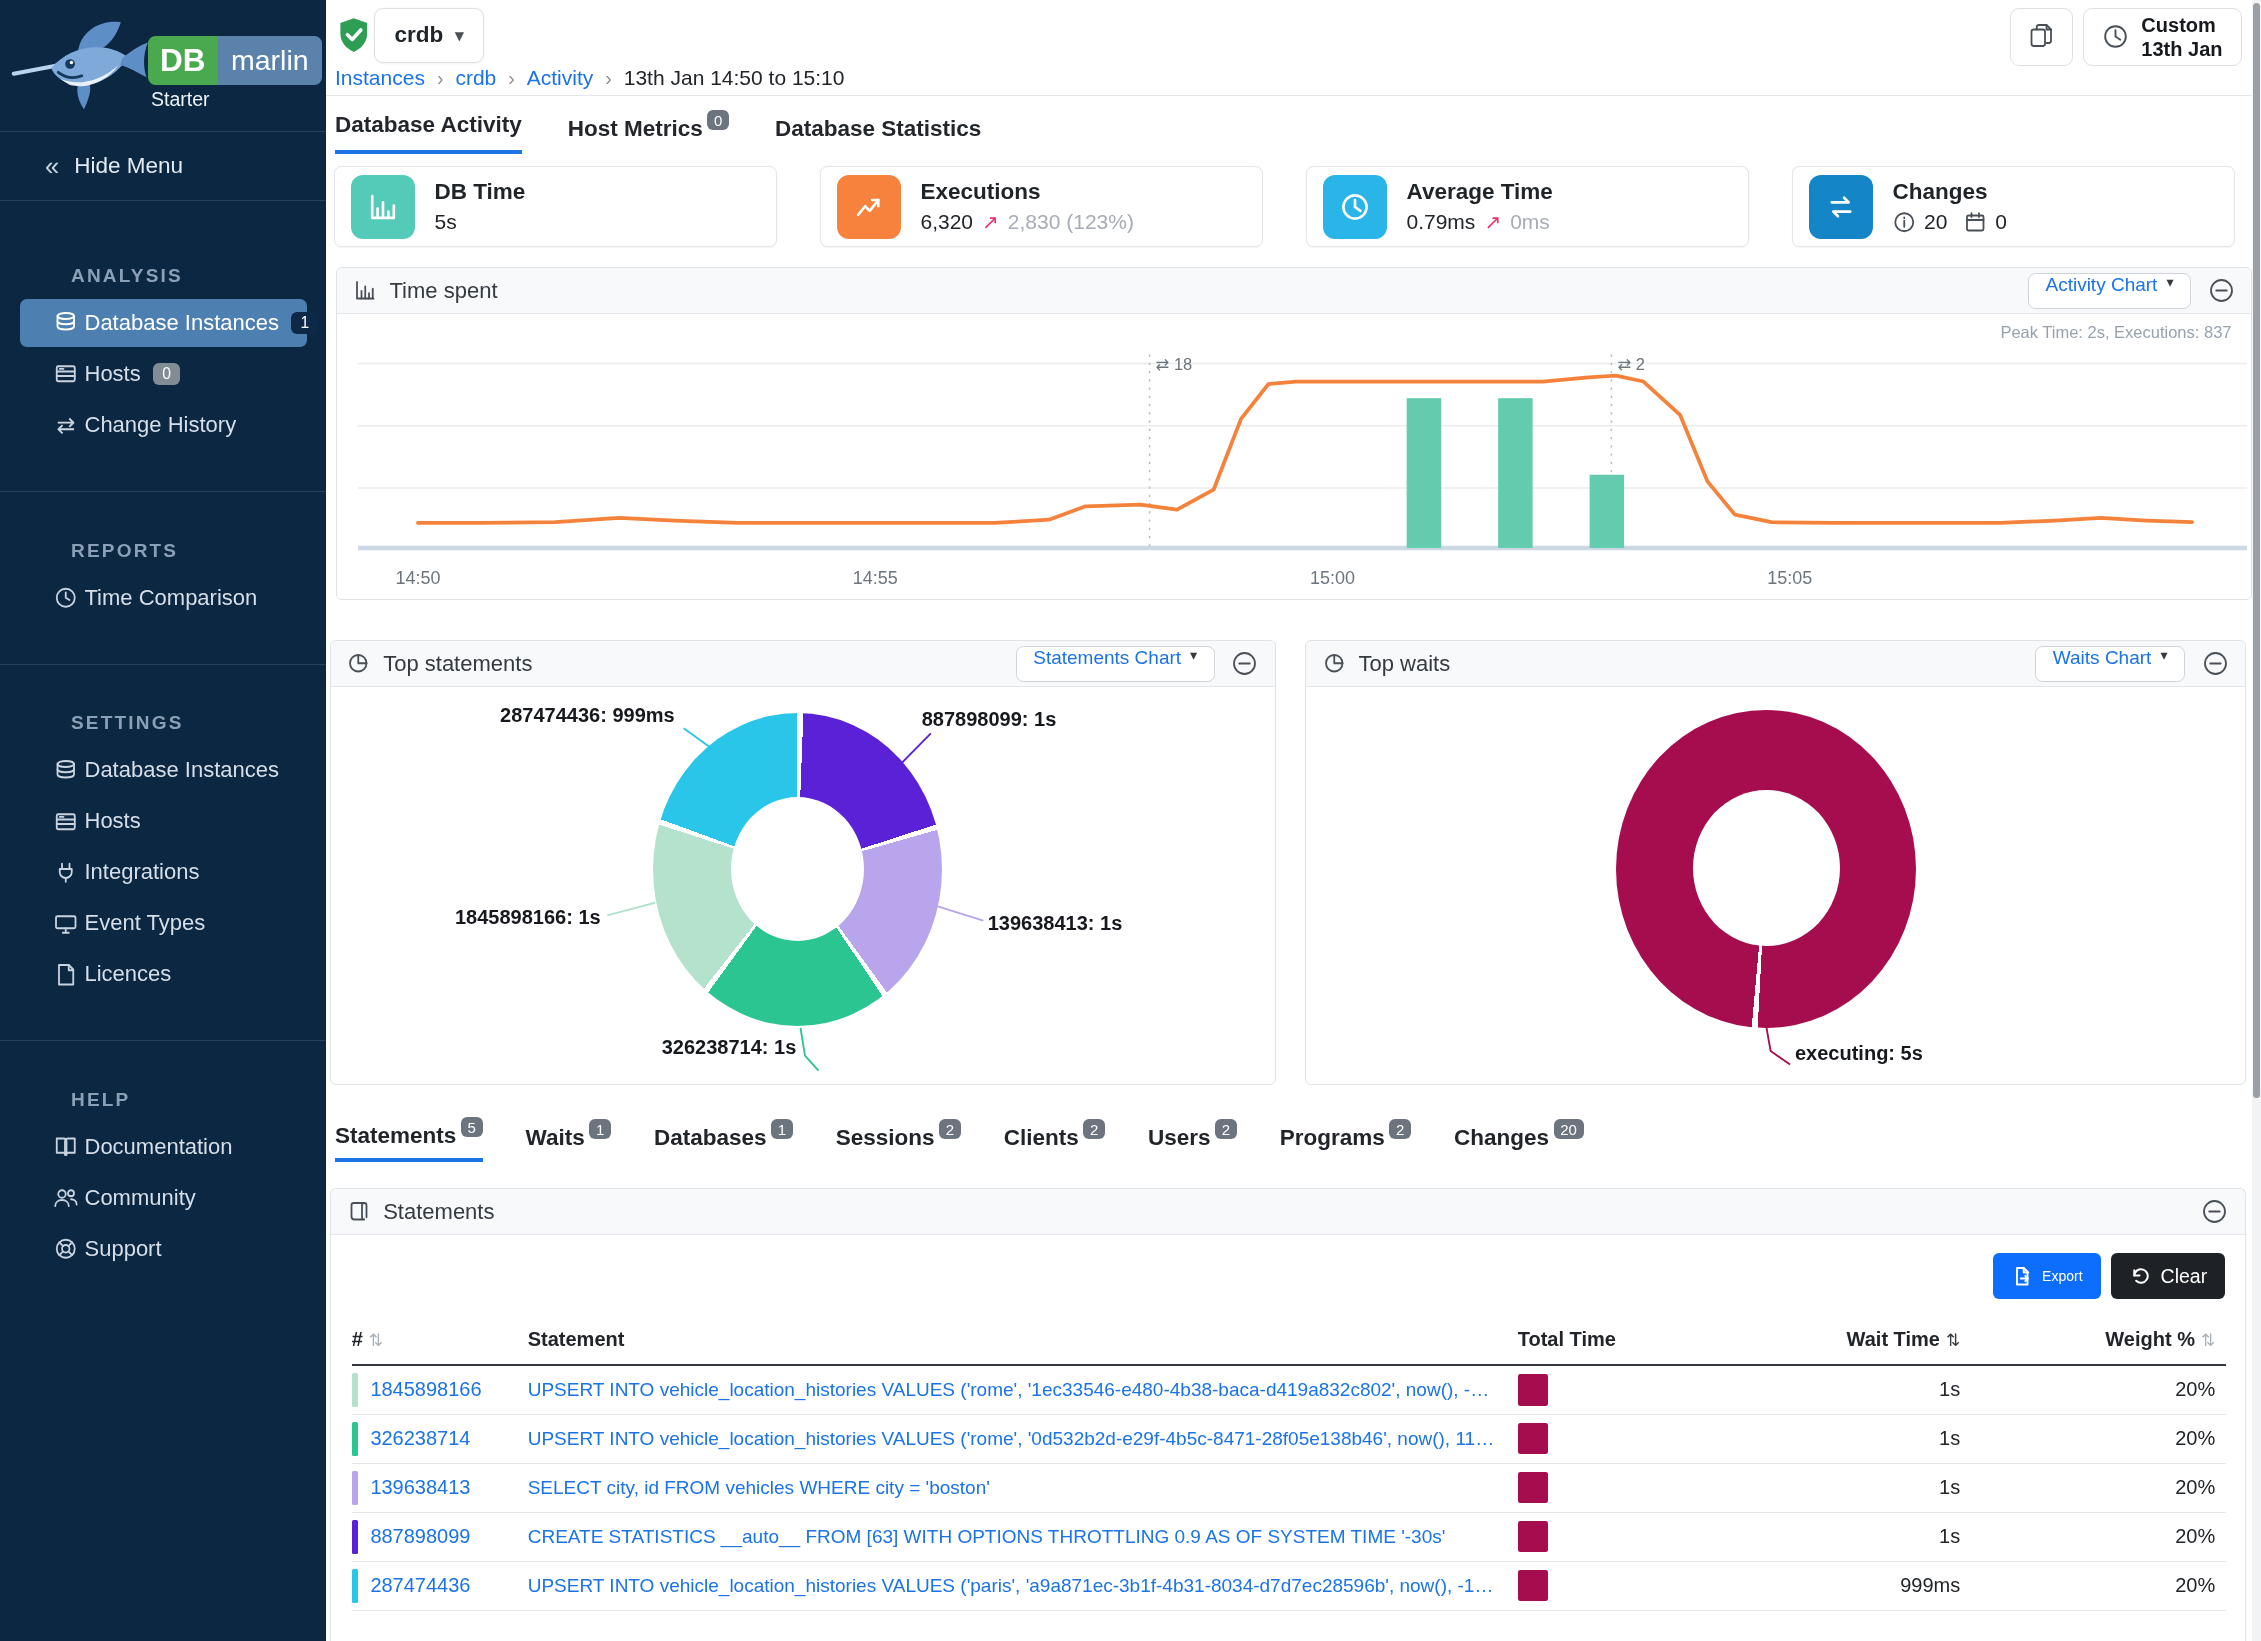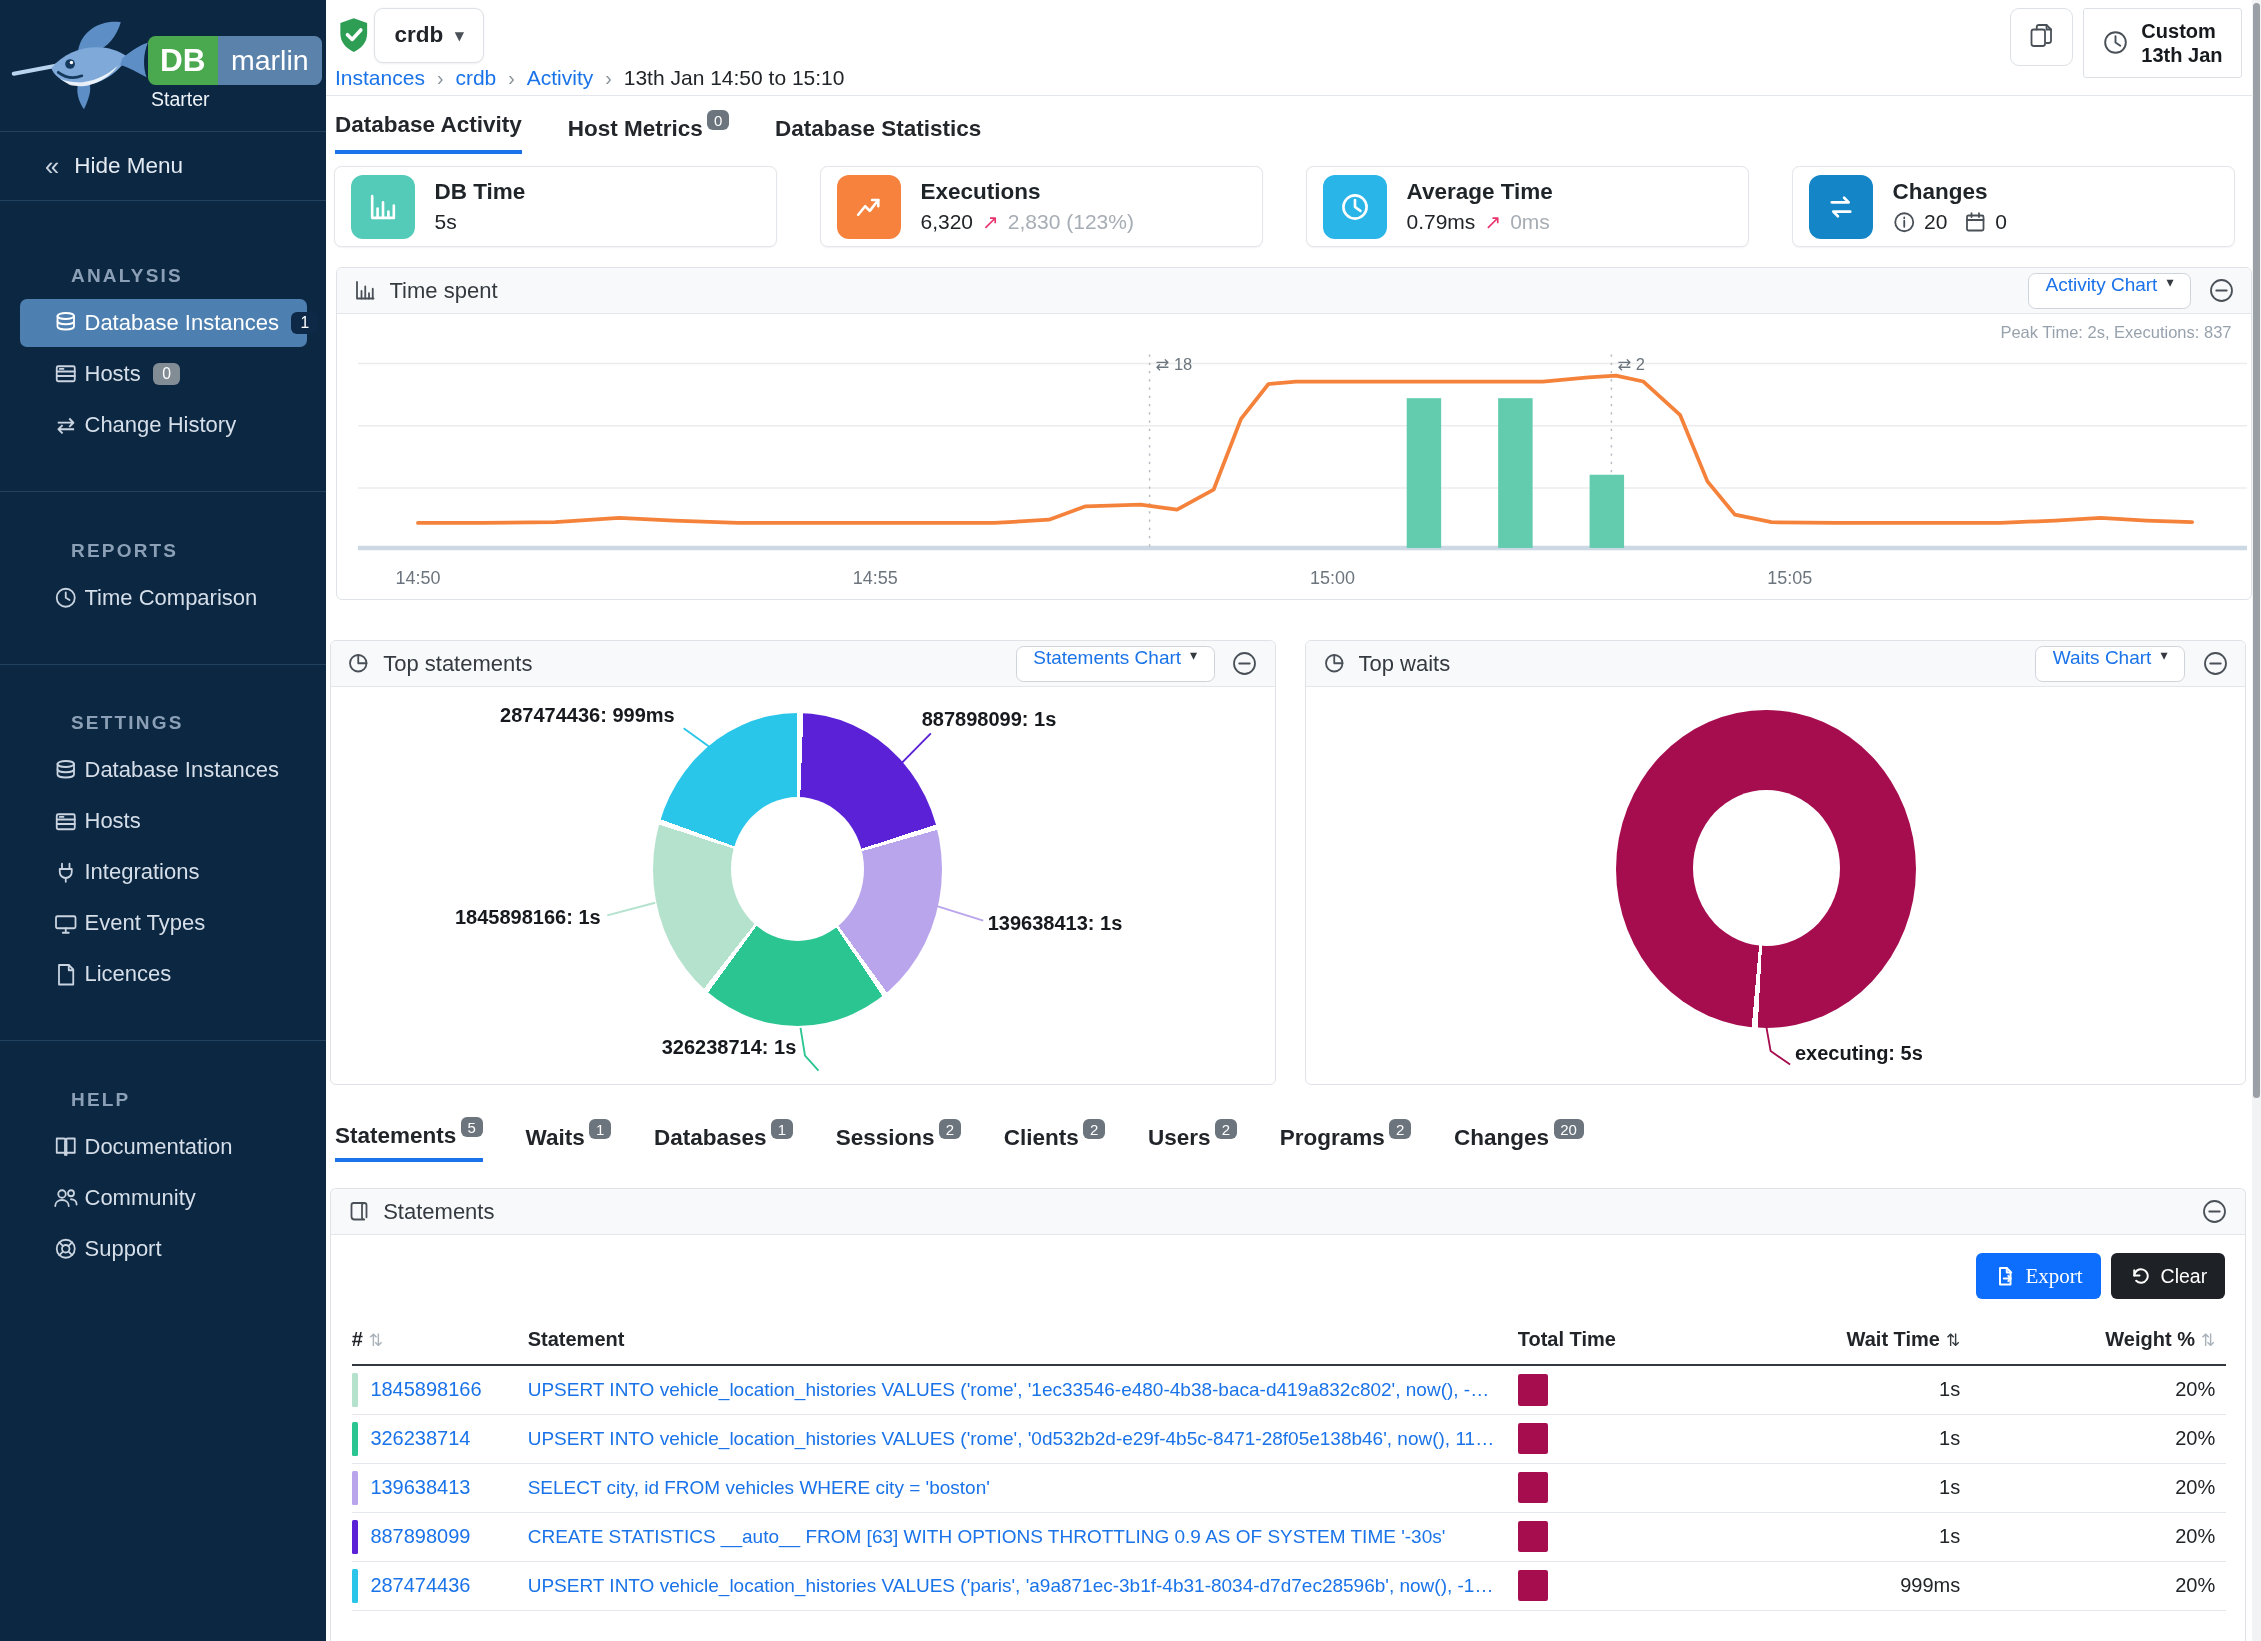--- a/index.html
+++ b/index.html
@@ -40,21 +40,21 @@
                 border:0.7px solid #dde1e5;border-radius:9px;display:flex;align-items:center;gap:12px;
                 font-size:22.5px;font-weight:bold;color:#212529;box-shadow:0 0.7px 2.2px rgba(16,24,40,.06);cursor:pointer}
   .caret{font-size:16.5px;color:#495057}
   .breadcrumb{position:absolute;left:9px;top:66px;display:flex;align-items:center;gap:12px;font-size:21px}
   .breadcrumb a{color:#1a73e8;text-decoration:none;cursor:pointer}
   .bc-sep{color:#8a929a;font-size:19.5px}
   .bc-current{color:#212529}
   .top-actions{position:absolute;right:19.5px;top:7.5px;display:flex;gap:10.5px}
   .icon-btn{width:63px;height:58px;border:0.7px solid #dde1e5;border-radius:9px;background:#fff;
             display:flex;align-items:center;justify-content:center;cursor:pointer}
-  .time-btn{height:70px;border:0.7px solid #dde1e5;border-radius:3px;background:#fff;display:flex;
+  .time-btn{height:58px;border:0.7px solid #dde1e5;border-radius:9px;background:#fff;display:flex;
             align-items:center;gap:12px;padding:0 18px;cursor:pointer}
   .time-btn-text{font-size:20px;font-weight:bold;line-height:1.2;color:#16191d}
 
   .tabs{display:flex;gap:46px;padding-left:9px;height:58px;align-items:flex-end}
   .tab{font-size:22.5px;font-weight:bold;color:#23272b;padding-bottom:12px;cursor:pointer;white-space:nowrap}
   .tab.active{border-bottom:4.5px solid #1a73e8}
   .tab-badge{display:inline-block;background:#6c757d;color:#fff;font-size:15px;font-weight:normal;
              border-radius:6px;padding:1.5px 6.7px;position:relative;top:-10.5px;margin-left:4.5px}
 
   .cards{display:flex;gap:43px;padding:12px 15px 0 7.5px}
@@ -96,22 +96,22 @@
   .leaders{position:absolute;left:0;top:0;pointer-events:none}
 
   .bottom-tabs{position:absolute;left:9px;top:1123px;display:flex;gap:43px;align-items:center}
   .btab{font-size:22.5px;font-weight:bold;color:#212529;padding-bottom:9px;cursor:pointer;white-space:nowrap}
   .btab.active{border-bottom:4.5px solid #1a73e8}
   .tb-badge{display:inline-block;background:#6c757d;color:#fff;font-size:15px;font-weight:normal;
             border-radius:6px;padding:1.5px 6.7px;position:relative;top:-10.5px;margin-left:4.5px}
 
   .statements-panel{left:3.7px;top:1188px;width:1916px;height:454px;border-bottom:none;border-radius:6px 6px 0 0}
   .sp-toolbar{display:flex;justify-content:flex-end;gap:10.5px;padding:18px 19.5px 0 0;align-items:center}
-  .export-btn{height:46px;background:#0d6efd;color:#fff;border:none;border-radius:6px;font-size:21px;
-              display:flex;align-items:center;gap:9px;padding:0 18px;cursor:pointer;font-family:Liberation Serif, serif}
+  .export-btn{height:46px;background:#0d6efd;color:#fff;border:none;border-radius:6px;font-size:14px;
+              display:flex;align-items:center;gap:9px;padding:0 18px;cursor:pointer;font-family:Liberation Sans, sans-serif}
   .clear-btn{height:46px;background:#1e2125;color:#fff;border:none;border-radius:6px;font-size:19.5px;
              display:flex;align-items:center;gap:9px;padding:0 18px;cursor:pointer;font-family:inherit}
   .search-input{width:459px;height:46px;border:0.7px solid #ced4da;border-radius:6px;font-size:20px;
                 padding:0 16.5px;color:#495057;font-family:inherit;outline:none}
   .search-input::placeholder{color:#8a929a}
 
   .table-wrap{padding:16.5px 21px 0 21px}
   table{width:100%;border-collapse:collapse;table-layout:fixed}
   th{font-size:20px;font-weight:bold;color:#212529;text-align:left;padding:12px 0 13.5px;border-bottom:2.2px solid #32383e;white-space:nowrap}
   td{border-bottom:0.7px solid #e4e7eb;height:49px;vertical-align:middle;font-size:20px}

